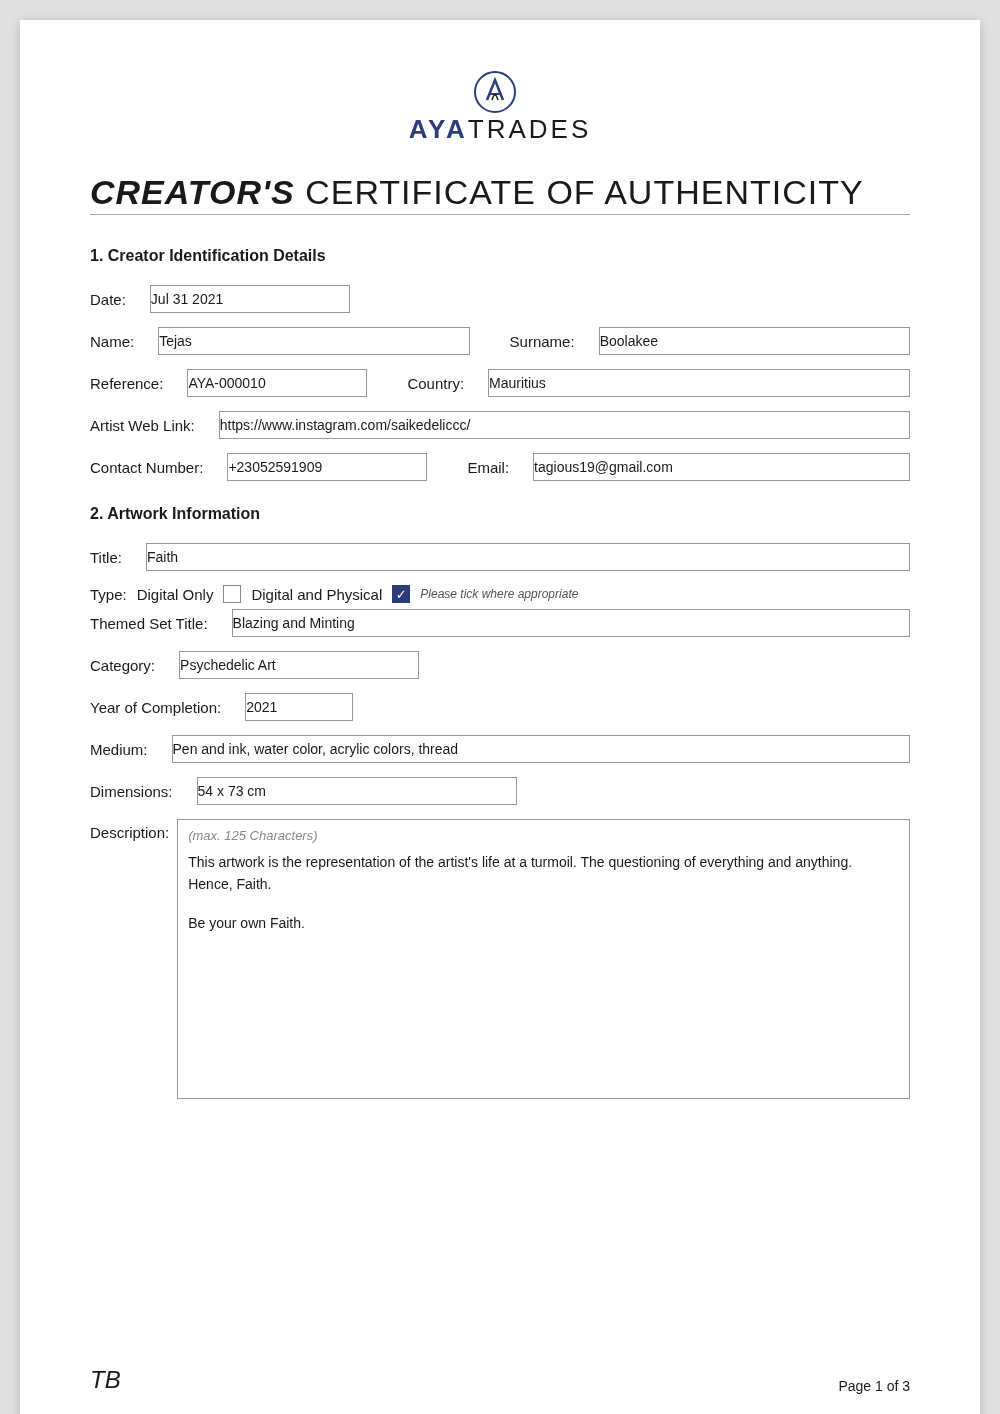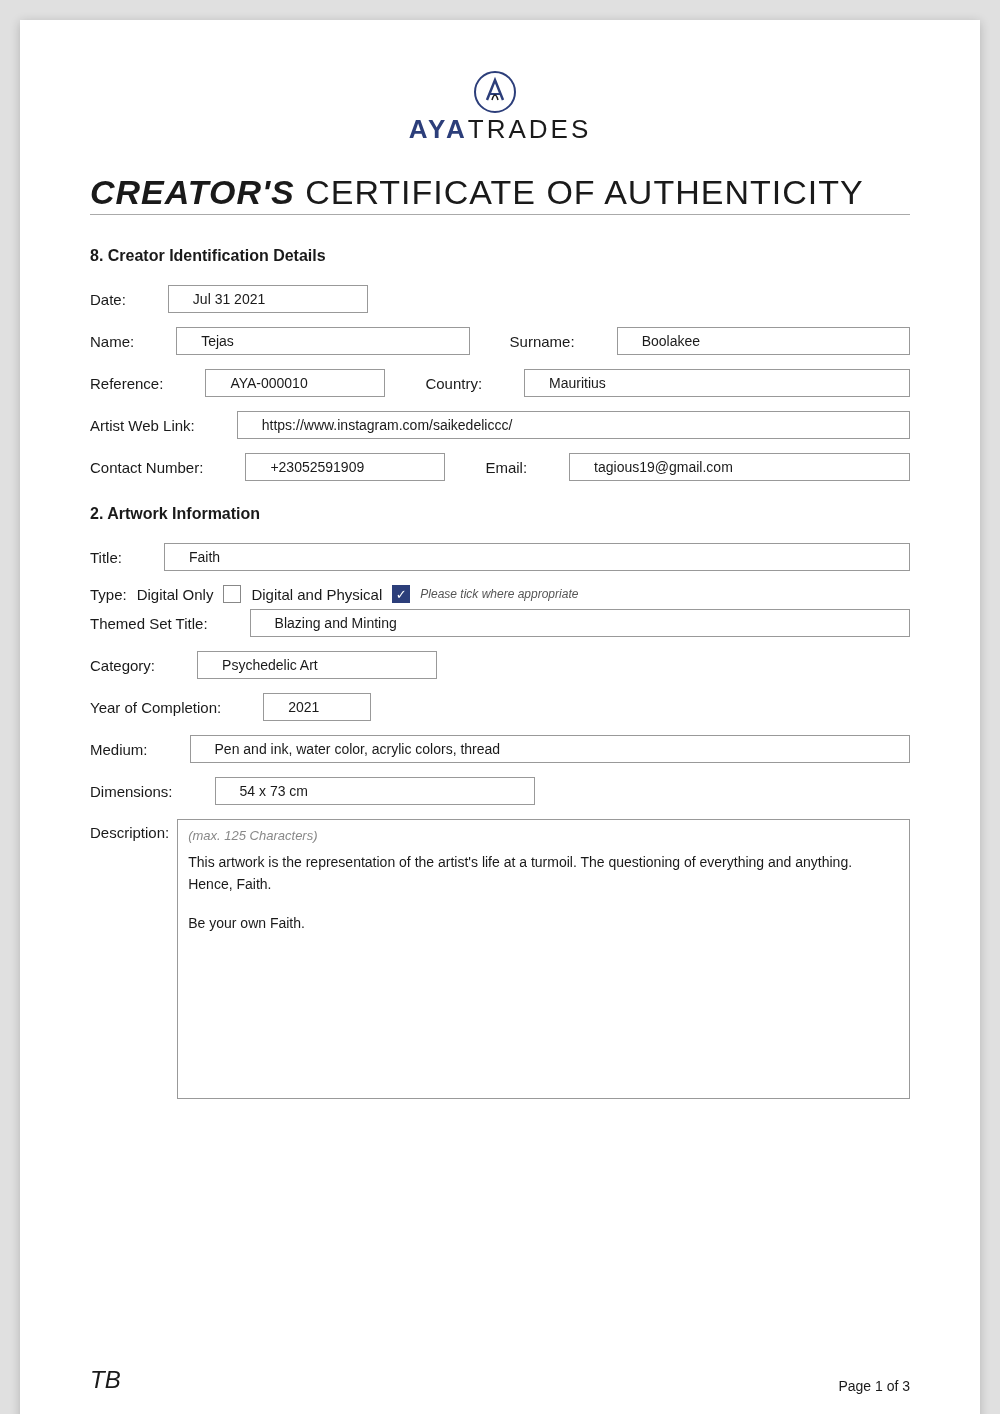--- a/index.html
+++ b/index.html
@@ -96,26 +96,25 @@
 
     .label {
       font-size: 15px;
       color: #1a1a1a;
       white-space: nowrap;
       min-width: fit-content;
     }
 
     .field-box {
       border: 1px solid #999;
-      padding: 5px 24px;
+      padding: 5px 0;
       font-size: 14px;
       color: #1a1a1a;
       background: #fff;
       min-height: 28px;
-      margin-left: 18px;
     }
 
     .field-date { width: 200px; }
     .field-name { flex: 1; }
     .field-surname { flex: 1; }
     .field-reference { width: 180px; }
     .field-country { flex: 1; }
     .field-weblink { flex: 1; }
     .field-contact { width: 200px; }
     .field-email { flex: 1; }
@@ -238,21 +237,21 @@
     <div class="logo-text">
       <span class="aya">AYA</span><span class="trades">TRADES</span>
     </div>
   </div>
 
   <h1 class="cert-title">
     <span class="bold-part">CREATOR'S</span><span class="light-part"> CERTIFICATE OF AUTHENTICITY</span>
   </h1>
   <hr class="divider">
 
-  <div class="section-title">8. Creator Identification Details</div>
+  <div class="section-title">1. Creator Identification Details</div>
 
   <div class="form-row">
     <span class="label">Date:</span>
     <div class="field-box field-date">Jul 31 2021</div>
   </div>
 
   <div class="form-row">
     <span class="label">Name:</span>
     <div class="field-box field-name">Tejas</div>
     <span class="label" style="margin-left:16px;">Surname:</span>

